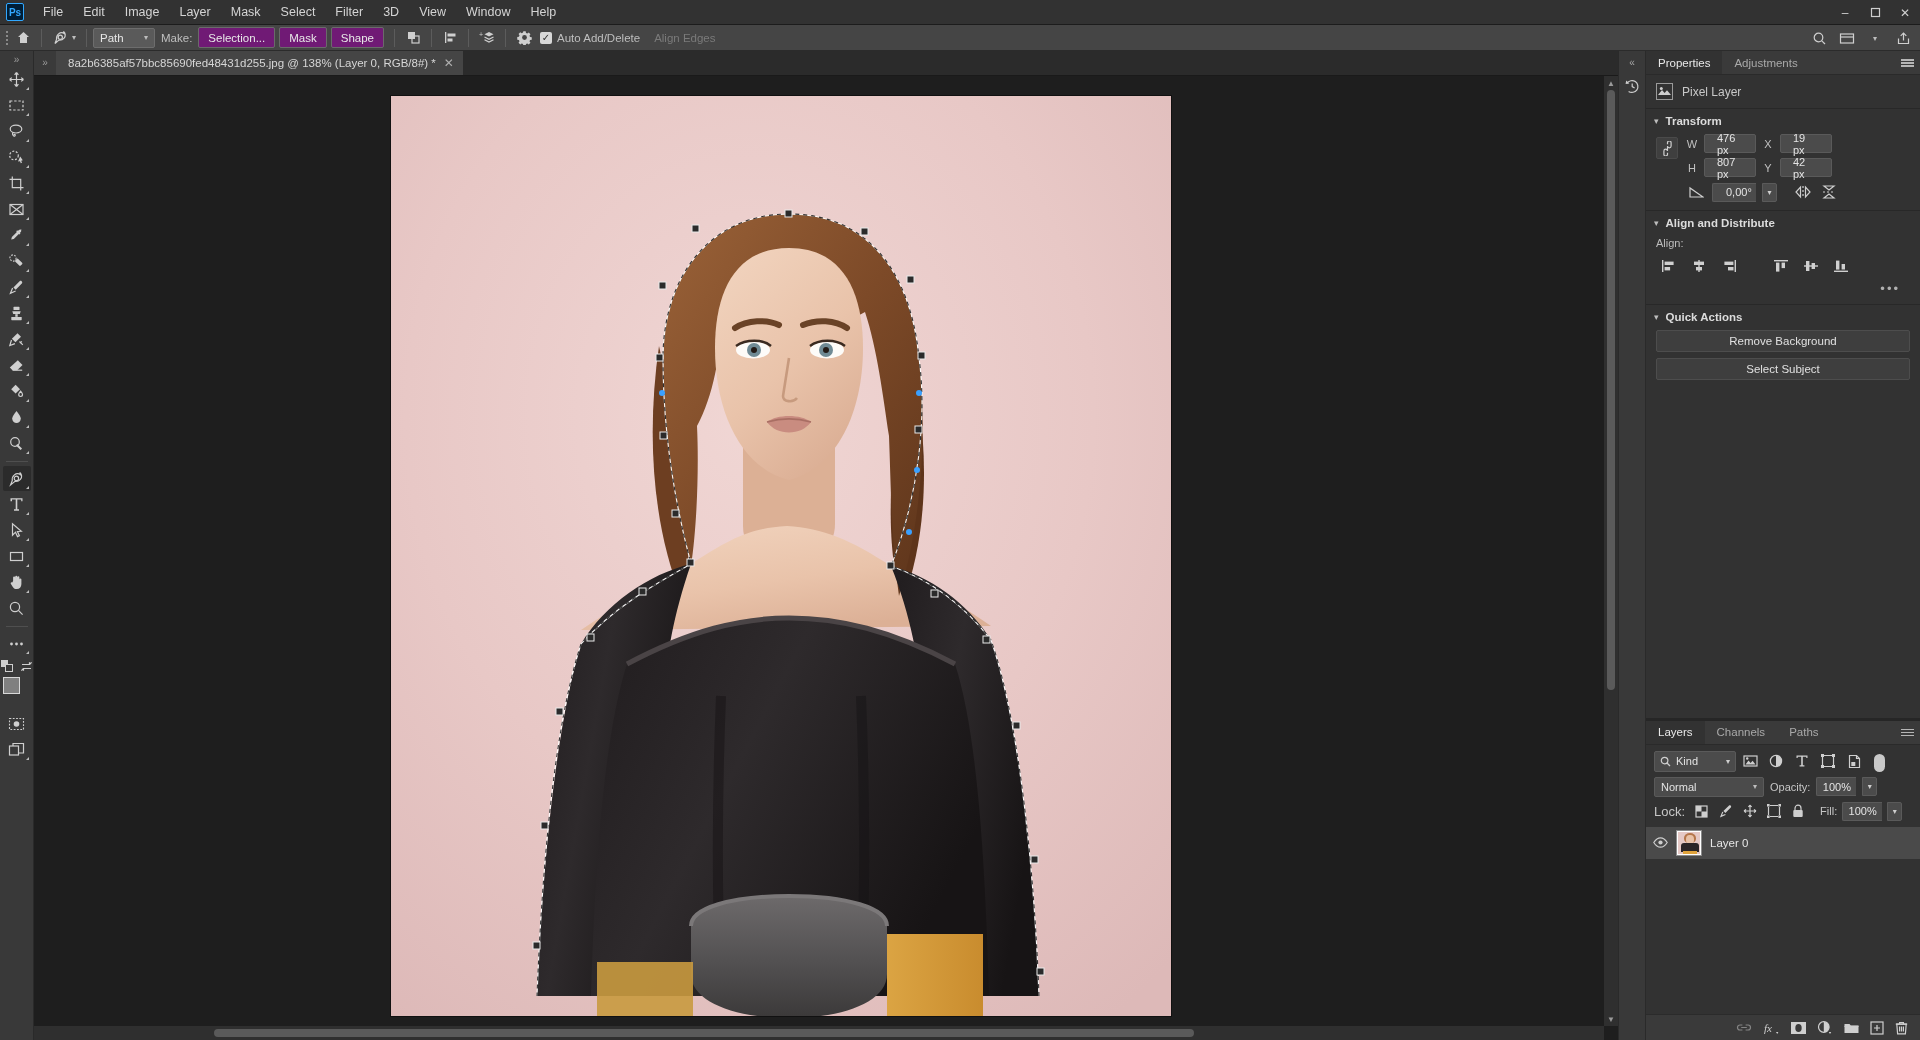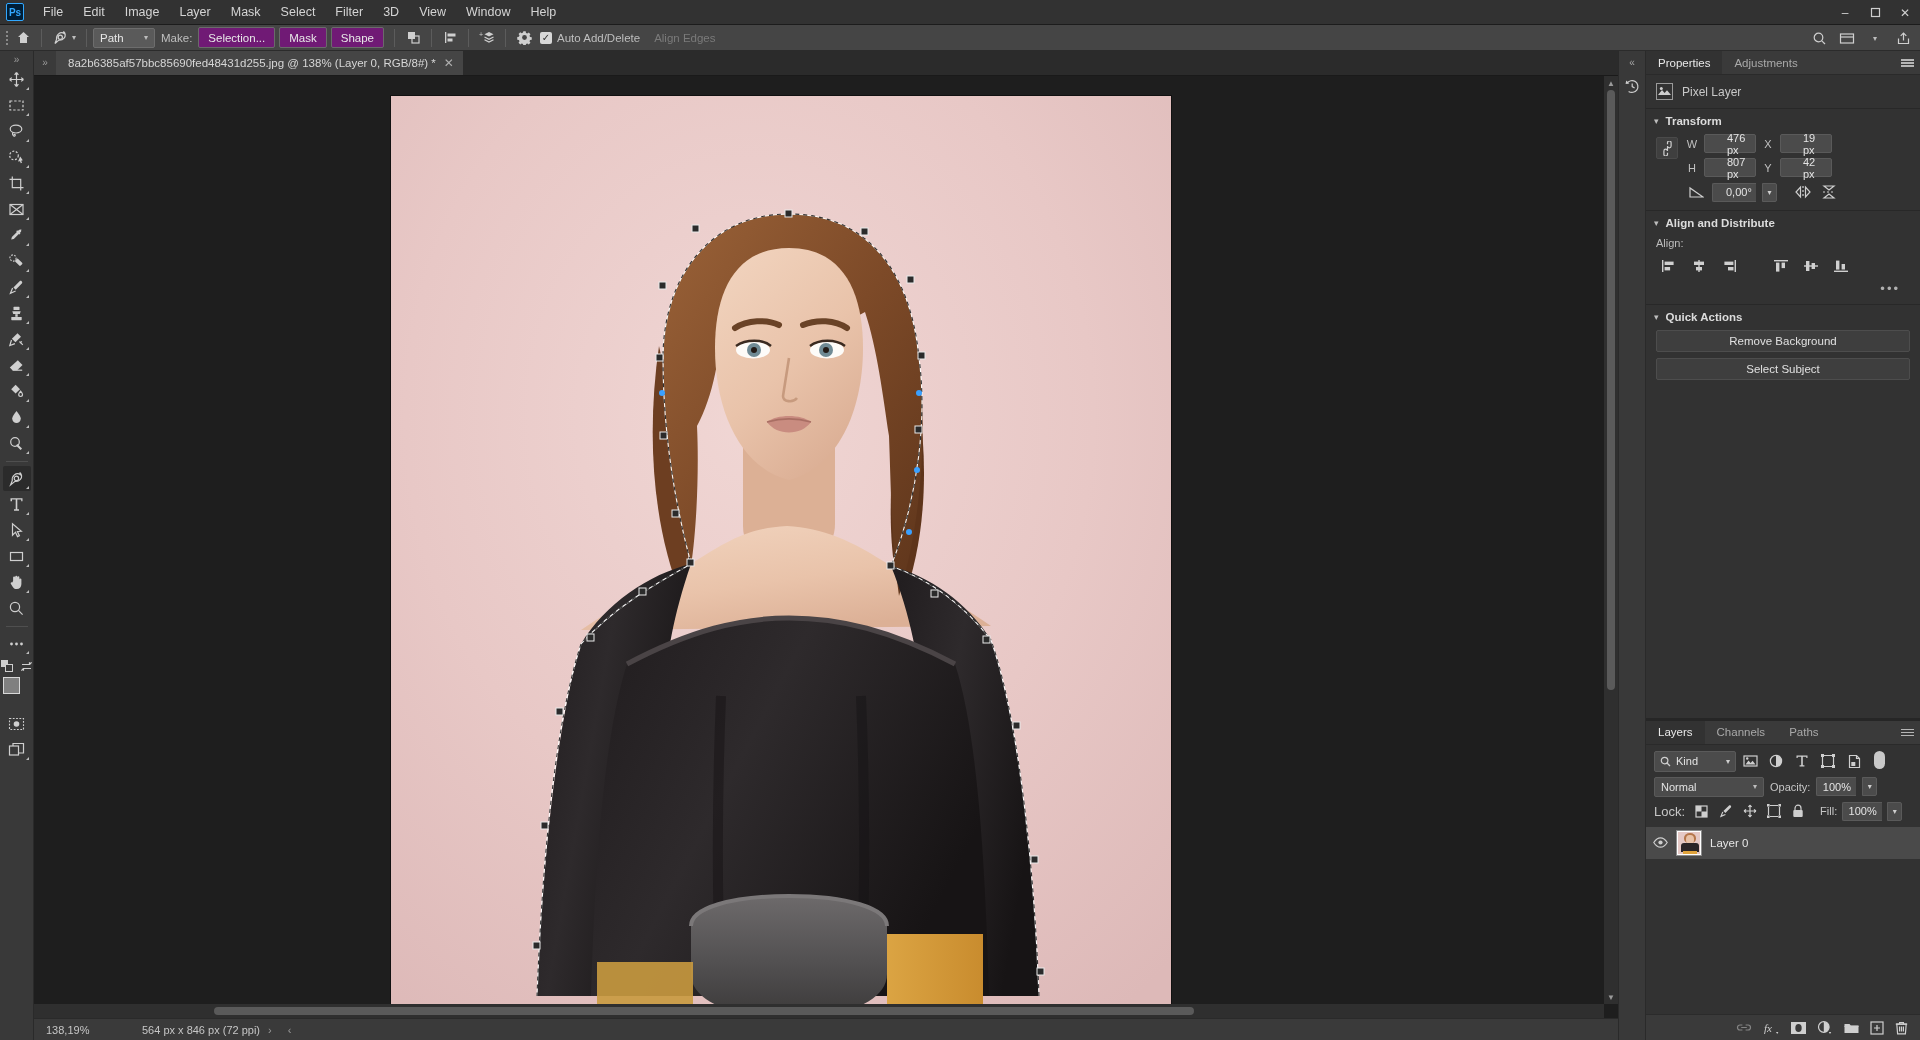--- a/index.html
+++ b/index.html
@@ -136,21 +136,21 @@
   .sec-hdr .tw { color:#bdbdbd; font-size: 9px; }
   .sec-hdr .ttl { font-size: 11.5px; font-weight:bold; color:#dcdcdc;}
   .sec-div { height:1px; background: #282828; }
   .transform-grid { padding: 2px 10px 8px 10px; display:flex; gap:8px; align-items:flex-start; }
   .link-btn { width:22px; height:22px; background:#3f3f3f; border:1px solid #4a4a4a; border-radius:2px;
      display:flex;align-items:center;justify-content:center; margin-top:3px;}
   .fields { flex:1; }
   .frow { display:flex; align-items:center; gap:6px; margin-bottom: 5px; }
   .flab { width: 12px; text-align:center; font-size:11px; color:#c0c0c0; }
   .finput { width: 52px; height: 19px; background: #4b4b4b; border:1px solid #5a5a5a; border-radius:2px;
-     display:flex; align-items:center; padding: 0 22px; font-size:11px; color:#e4e4e4; }
+     display:flex; align-items:center; padding: 0 12px; font-size:11px; color:#e4e4e4; }
   .angle-row { display:flex; align-items:center; gap:6px; margin-top:4px; }
   .angle-inp { width:44px; height:19px; background:#4b4b4b; border:1px solid #5a5a5a;
      display:flex; align-items:center; padding:0 13px; font-size:11px; color:#e4e4e4;
      border-right:none; border-radius:2px 0 0 2px;}
   .angle-drop { width:15px;height:19px;background:#4b4b4b;border:1px solid #5a5a5a;border-radius:0 2px 2px 0;
      display:flex;align-items:center;justify-content:center;color:#cfcfcf;font-size:8px;}
   .flip-ic { width:20px;height:20px; display:flex;align-items:center;justify-content:center;}
   .align-sec { padding: 0 10px 8px 10px; }
   .align-lbl { font-size:11px; color:#bdbdbd; padding: 3px 0 6px 0; }
   .align-icons { display:flex; align-items:center; gap:4px; }
@@ -158,21 +158,21 @@
   .al-gap { width: 18px; }
   .align-more { display:flex; justify-content:flex-end; padding-top:4px; padding-right:10px; color:#b0b0b0; letter-spacing:2px; font-size:13px;}
   .qa-sec { padding: 2px 10px 12px 10px; }
   .qa-btn { height:22px; background:#3e3e3e; border:1px solid #4d4d4d; border-radius:2px;
      display:flex; align-items:center; justify-content:center; font-size:11.5px; color:#e0e0e0;
      margin-bottom: 6px; }
   .props-filler { flex:1; background:#323232; }
 
   
   .layerspanel { border-top: 3px solid #262626; display:flex; flex-direction:column; flex:1; min-height:0;}
-  .filterrow { display:flex; align-items:flex-start; gap:2px; padding: 6px 8px 5px 8px; }
+  .filterrow { display:flex; align-items:flex-end; gap:2px; padding: 6px 8px 5px 8px; }
   .kind-sel { width:82px; height:21px; background:#4b4b4b; border:1px solid #5a5a5a; border-radius:2px;
      display:flex; align-items:center; gap:5px; padding: 0 5px; font-size:11px; color:#e2e2e2;}
   .kind-sel .kchev { margin-left:auto; font-size:8px; color:#cfcfcf;}
   .filt-ic { width:24px;height:21px;display:flex;align-items:center;justify-content:center;}
   .toggle-pill { width:11px;height:18px; background:#c9c9c9; border-radius:6px; margin-left:6px;}
   .blendrow { display:flex; align-items:center; gap:6px; padding: 0 8px 5px 8px; }
   .blend-sel { width:110px; height:20px; background:#4b4b4b; border:1px solid #5a5a5a; border-radius:2px;
      display:flex; align-items:center; padding: 0 6px; font-size:11px; color:#e2e2e2; justify-content:space-between;}
   .op-lbl { font-size:11px; color:#c6c6c6; }
   .op-inp { width:40px;height:19px;background:#4b4b4b;border:1px solid #5a5a5a;border-radius:2px 0 0 2px;
@@ -659,26 +659,20 @@
         <div class="scroll-v">
           <div class="arw" style="top:0">▲</div>
           <div class="thumb"></div>
           <div class="arw" style="bottom:0">▼</div>
         </div>
         <div class="scroll-h">
           <div class="thumb"></div>
         </div>
       </div>
 
-      <div class="statusbar">
-        <div class="st-zoom">138,19%</div>
-        <div class="st-dim">564 px x 846 px (72 ppi)</div>
-        <div class="st-arrow">›</div>
-        <div class="st-arrow">‹</div>
-      </div>
     </div>
 
     <div class="dockstrip">
       <div class="dock-coll">«</div>
       <div class="dock-ic">
         <svg width="17" height="17" viewBox="0 0 17 17">
           <path class="ic" d="M3 5.2 C4.8 2.6 8.6 1.8 11.3 3.6 C14 5.4 14.7 9.1 12.9 11.8 C11.1 14.4 7.3 15.2 4.6 13.4"></path>
           <path class="icf" d="M2.2 2.4 L5.4 5.6 L1.6 6.1 Z"></path>
           <path class="ic" d="M8.2 5.6 V8.6 L10.6 10"></path>
         </svg>

